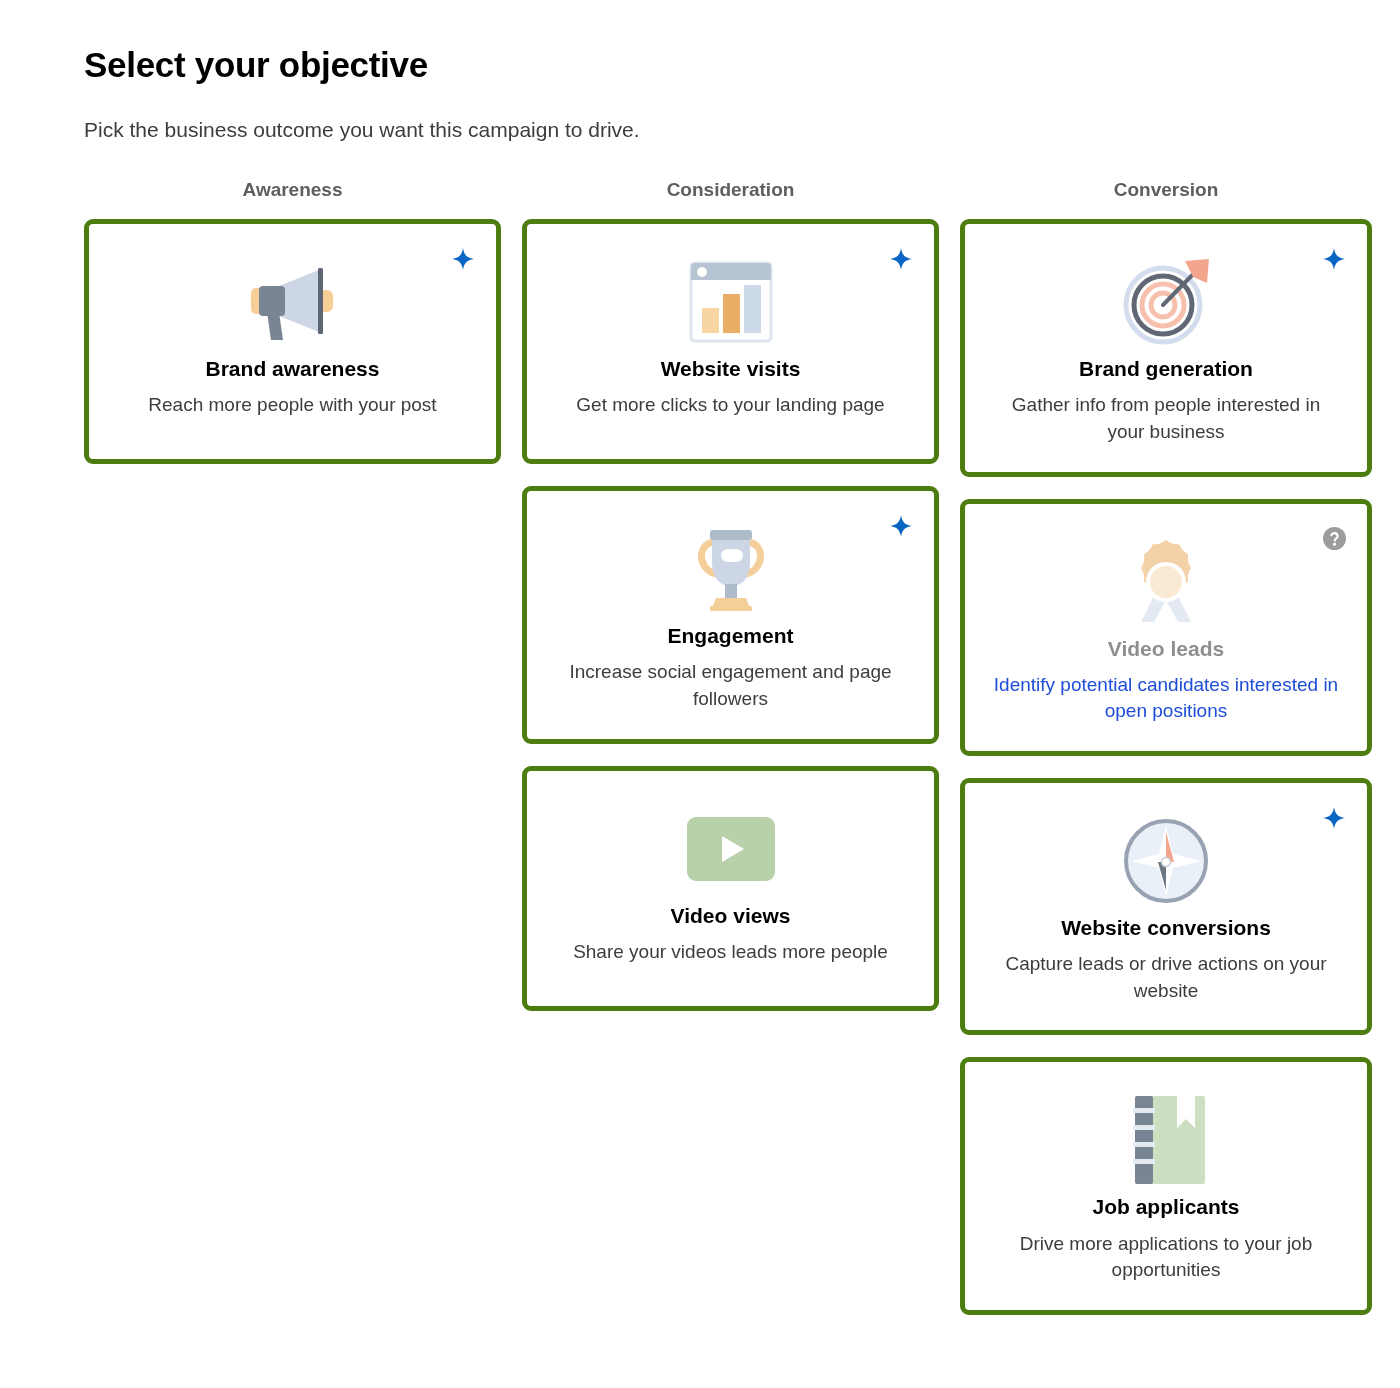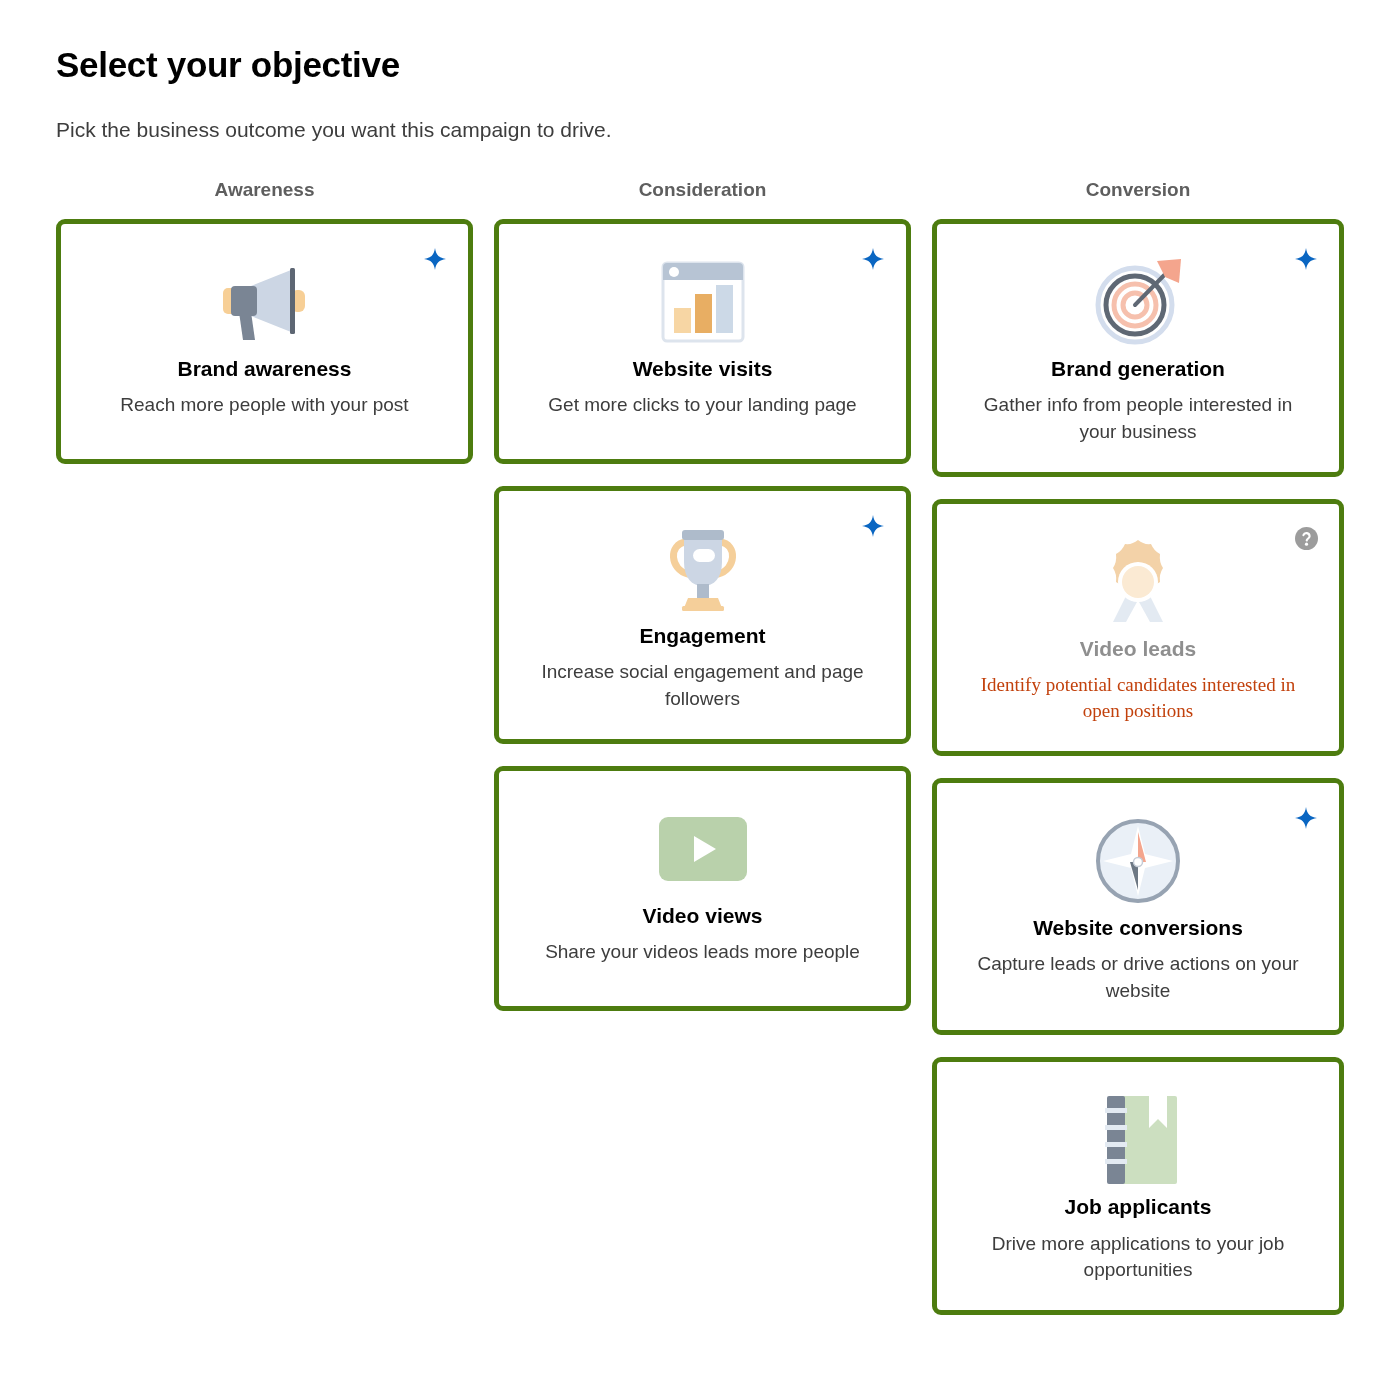--- a/index.html
+++ b/index.html
@@ -8,21 +8,21 @@
     width: 1400px;
     height: 1388px;
     background: #ffffff;
     font-family: "Liberation Sans", sans-serif;
     -webkit-font-smoothing: antialiased;
   }
 
   .page {
     width: 1400px;
     height: 1388px;
-    padding: 44px 52px 0 56px;
+    padding: 44px 52px 0 84px;
     position: relative;
   }
 
   
   .page-title {
     font-size: 35px;
     font-weight: 700;
     color: #000000;
     letter-spacing: -0.3px;
     line-height: 1.2;
@@ -98,21 +98,21 @@
   .card.disabled .card-title { color: #8f8f8f; }
 
   .card-desc {
     font-size: 19px;
     font-weight: 400;
     color: #3d3d3d;
     text-align: center;
     line-height: 1.4;
     max-width: 350px;
   }
-  .card.disabled .card-desc { color: #c2410c; font-family: Liberation Serif, serif; }
+  .card.disabled .card-desc { color: #1d4ed8; }
 
   
   .badge-corner {
     position: absolute;
     top: 22px;
     right: 20px;
     width: 26px;
     height: 26px;
     display: flex;
     align-items: center;

